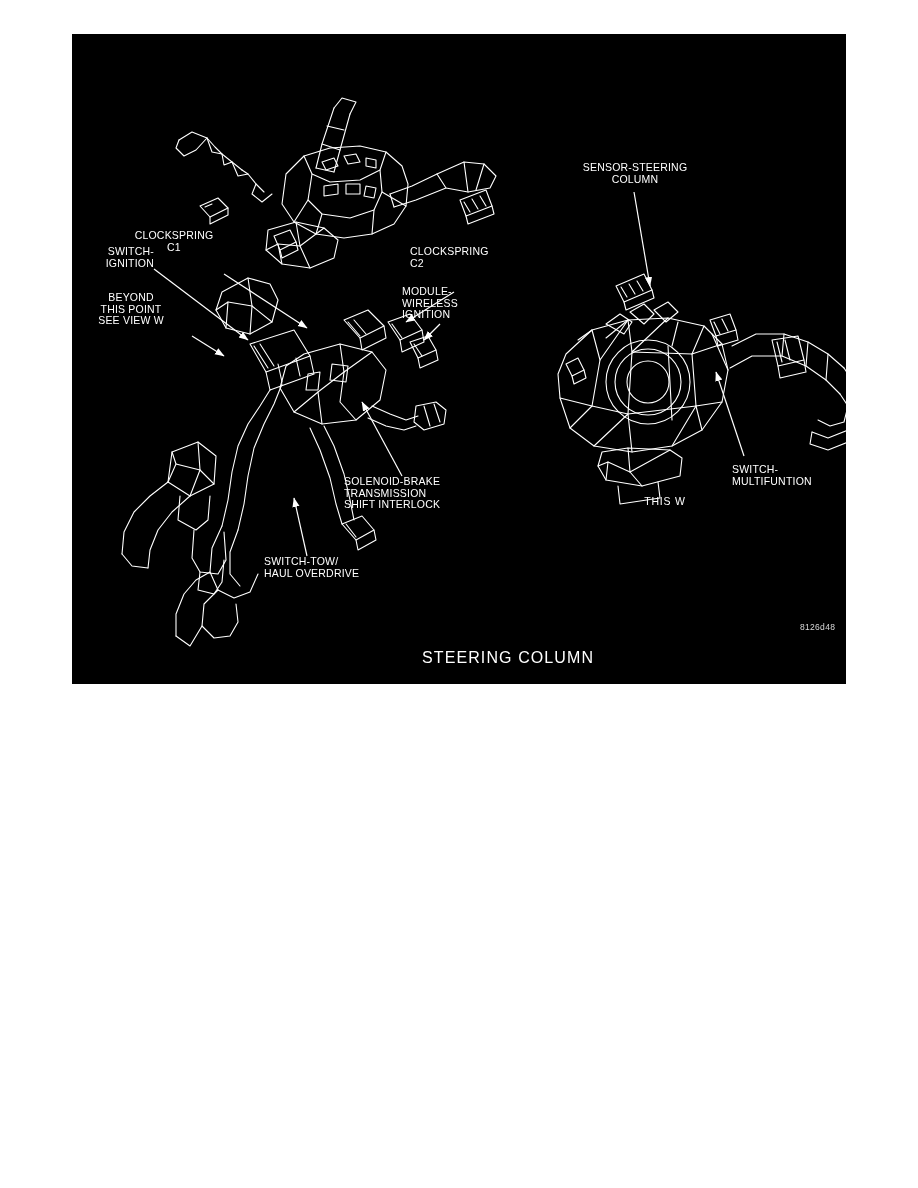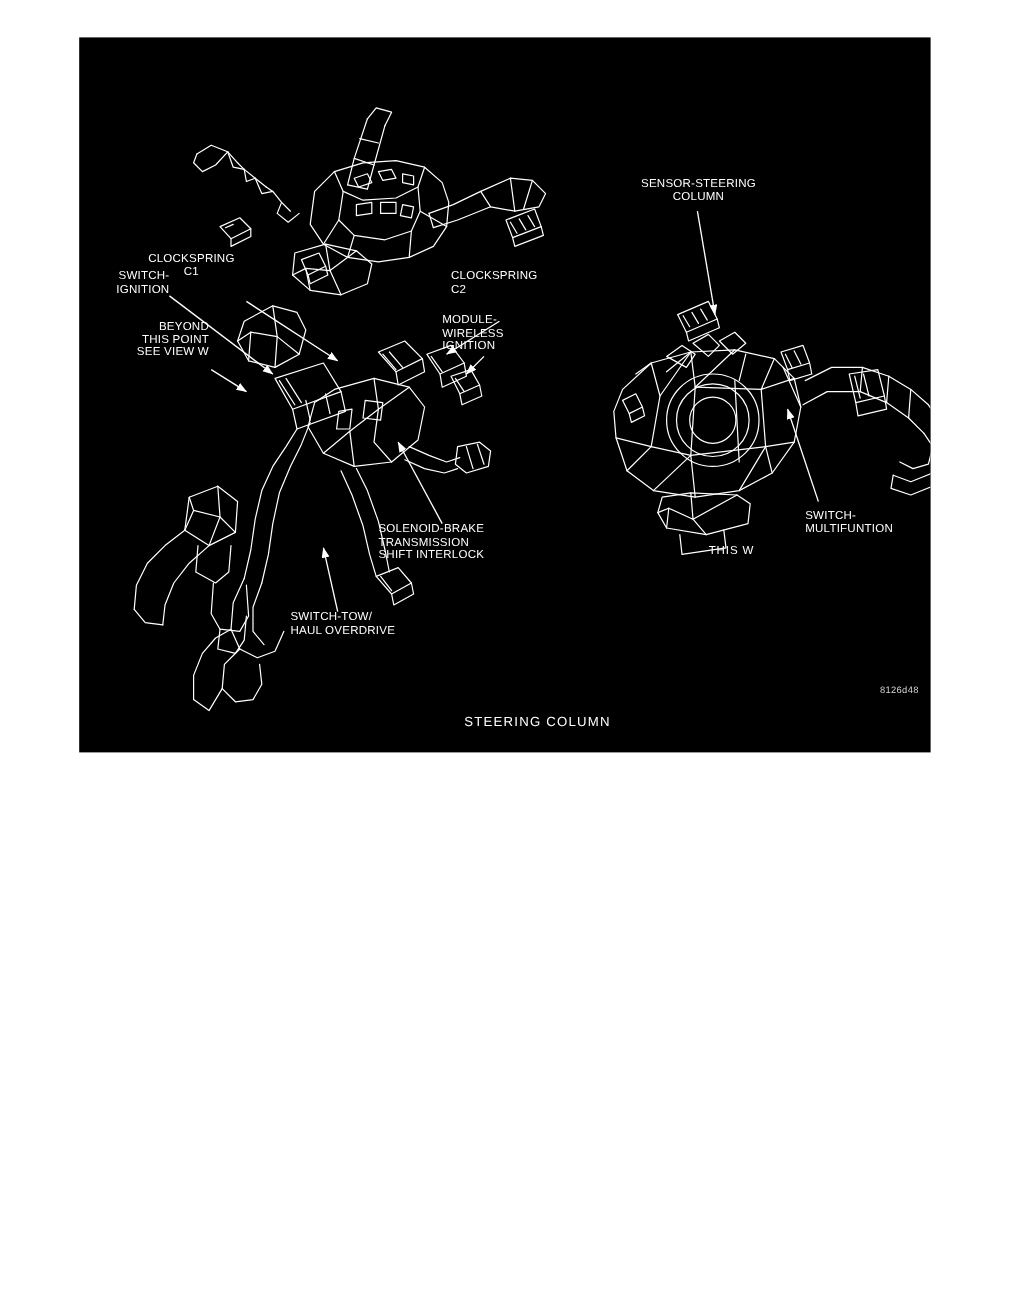--- a/index.html
+++ b/index.html
@@ -42,21 +42,21 @@
     letter-spacing: 0.2px;
     white-space: pre;
     text-align: center;
   }
   .label.left   { text-align: left; }
   .label.right  { text-align: right; }
 
   .caption {
     position: absolute;
     color: #ffffff;
-    font-size: 12px;
+    font-size: 16px;
     letter-spacing: 1.1px;
     white-space: pre;
     text-align: center;
   }
 
   .partnum {
     position: absolute;
     color: #d8d8d8;
     font-size: 8.5px;
     letter-spacing: 0.3px;
@@ -312,21 +312,21 @@
         <path d="M672 422 L644 338"></path>
       </g>
     </svg>
 
     <div class="label right" style="left:0px; top:212px; width:82px;">SWITCH-
 IGNITION</div>
 
     <div class="label" style="left:48px; top:196px; width:108px;">CLOCKSPRING
 C1</div>
 
-    <div class="label right" style="left:0px; top:258px; width:118px;">BEYOND
+    <div class="label right" style="left:0px; top:258px; width:118px;text-align:center;">BEYOND
 THIS POINT
 SEE VIEW W</div>
 
     <div class="label left" style="left:338px; top:212px; width:110px;">CLOCKSPRING
 C2</div>
 
     <div class="label left" style="left:330px; top:252px; width:110px;">MODULE-
 WIRELESS
 IGNITION</div>
 

